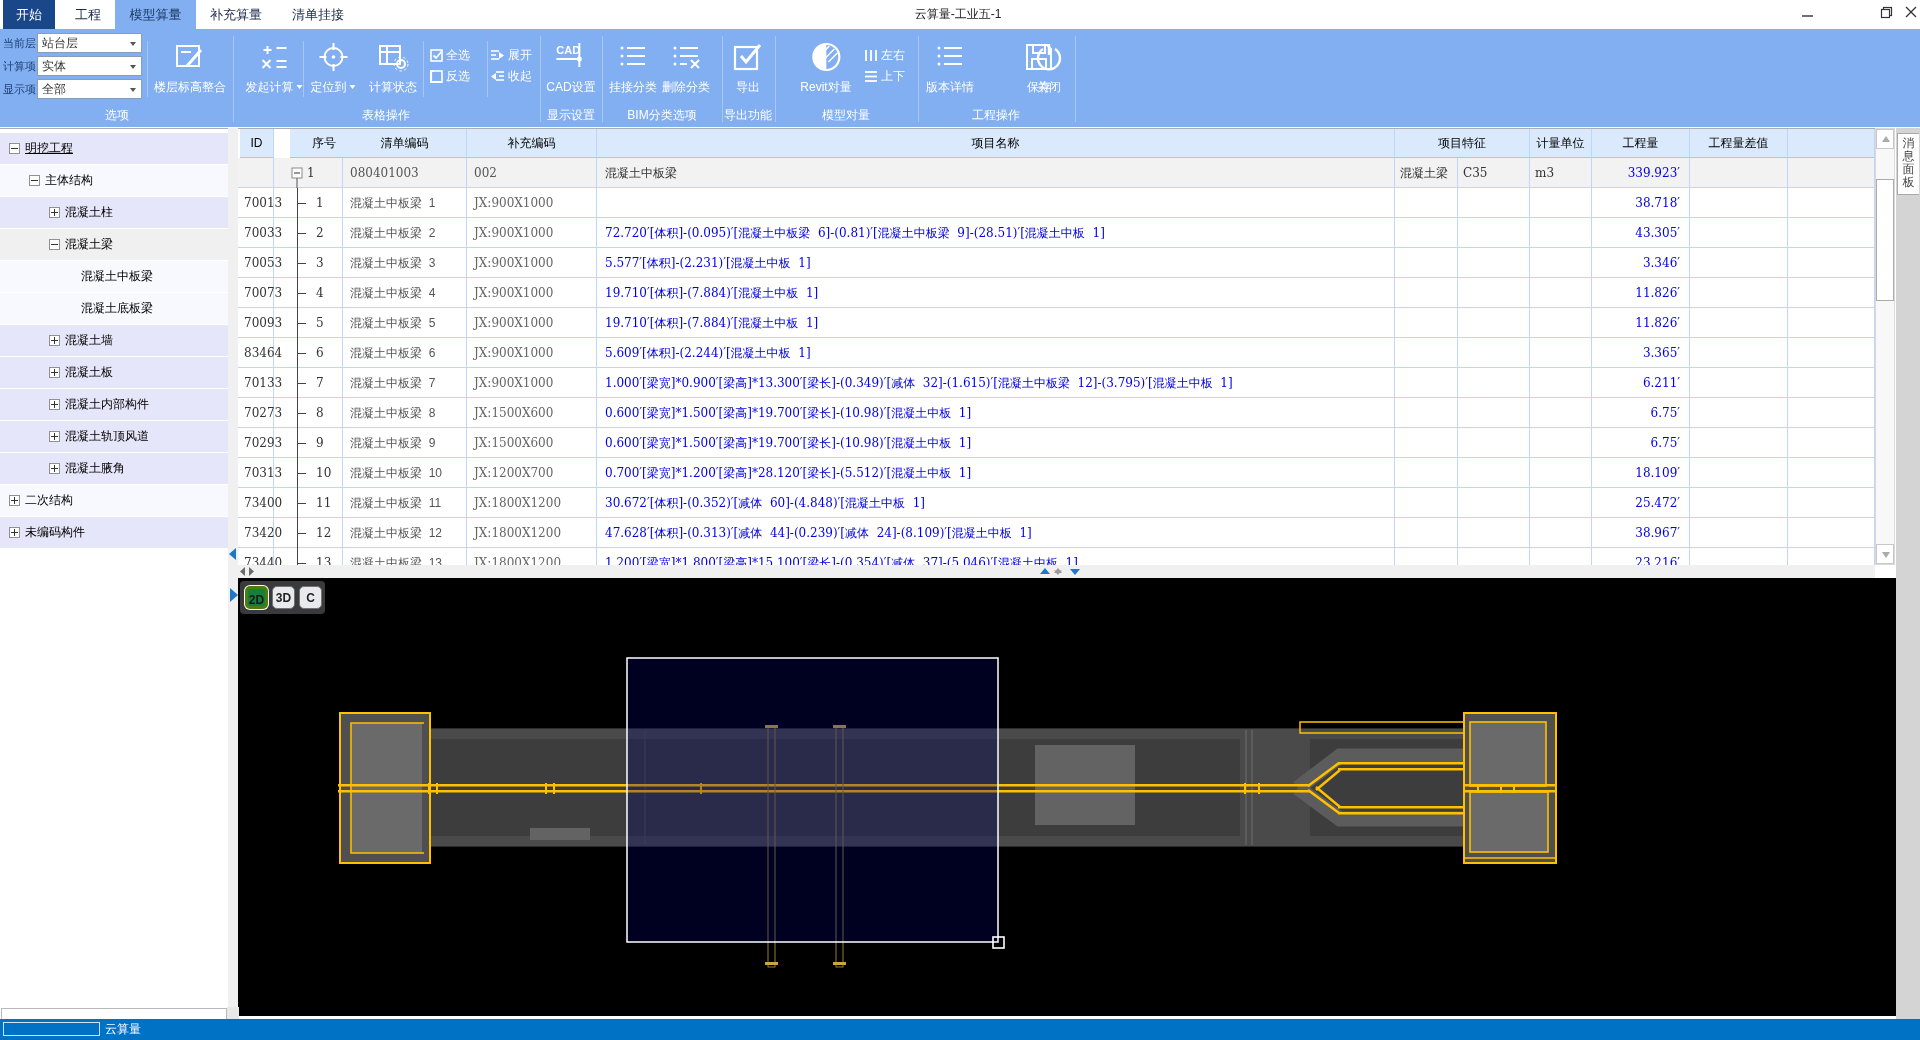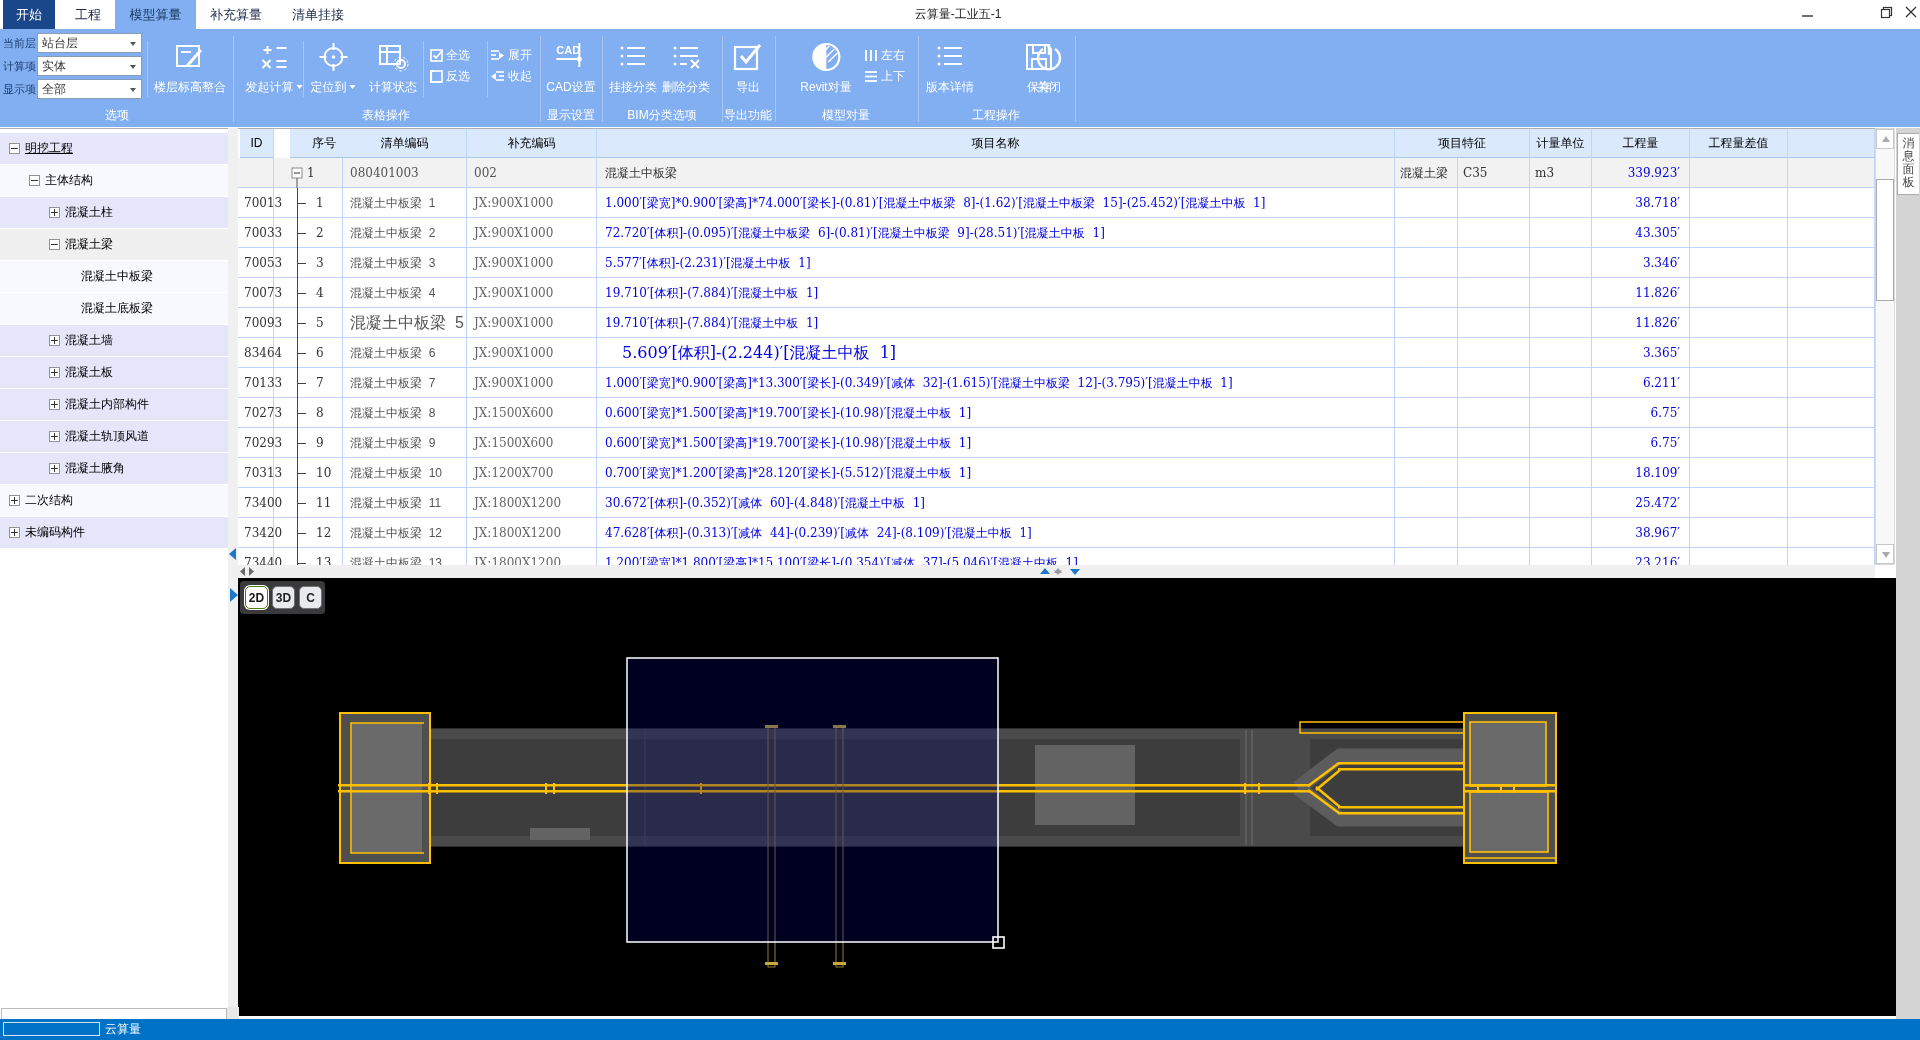--- a/index.html
+++ b/index.html
@@ -64,21 +64,21 @@
   #rightstrip { position:absolute; left:1896px; top:128px; width:24px; height:892px; background:#d4d4d4; }
   #msgtab { position:absolute; left:1px; top:5px; width:22px; height:62px; background:#fff; border:1px solid #ababab; border-right:none; font-size:12px; color:#444; text-align:center; line-height:13px; padding-top:3px; }
 
   
   #splitter { position:absolute; left:238px; top:565px; width:1637px; height:13px; background:#f0f0f0; }
 
   
   #viewport { position:absolute; left:238px; top:578px; width:1658px; height:438px; background:#000; overflow:hidden; }
   #vpbtns { position:absolute; left:2px; top:3px; width:85px; height:33px; background:#3a3a3c; border-radius:4px; }
   .vpb { position:absolute; top:5px; width:23px; height:23px; border-radius:5px; font-size:12px; font-weight:bold; text-align:center; line-height:23px; }
-  .vpb.on { background:#ffffff; color:#1a1a1a; border:1px solid #4d7c0f; box-shadow:0 0 0 1px #fff; }
+  .vpb.on { background:#15803d; color:#1a1a1a; border:3px solid #4d7c0f; box-shadow:0 0 0 1px #fff; }
   .vpb.off { background:#e8eaee; color:#222; border:1px solid #737373; }
 
   
   #statusbar { position:absolute; left:0; top:1019px; width:1920px; height:21px; background:#0072c6; color:#fff; font-size:12px; }
   #sb-progress { position:absolute; left:3px; top:3px; width:97px; height:14px; border:1px solid #cfe3f5; }
   #sb-app { position:absolute; left:105px; top:0; line-height:21px; }
   #corner { position:absolute; left:227px; top:1007px; width:12px; height:12px; background:#e8e8e8; }
 </style>
 </head>
 <body>
@@ -418,21 +418,20 @@
         <div class="cell" style="left:1292px;width:62px;"></div>
         <div class="cell" style="left:1354px;width:98px;"></div>
         <div class="cell" style="left:1452px;width:98px;"></div>
         <div class="cell" style="left:1550px;width:87px;"></div>
         <div style="position:absolute;left:59px;top:0;width:1px;height:30px;background:#444;"></div>
         <div style="position:absolute;left:59px;top:15px;width:9px;height:1px;background:#444;"></div>
         <span class="txt serif" style="left: 6px; color: rgb(51, 51, 51); font-size: 12px;">70013</span>
         <span class="txt serif" style="left: 78px; color: rgb(51, 51, 51); font-size: 12px;">1</span>
         <span class="txt" style="left: 112px; color: rgb(85, 85, 85); font-size: 12px;">混凝土中板梁  1</span>
         <span class="txt serif" style="left: 236px; color: rgb(102, 102, 102); font-size: 12px;">JX:900X1000</span>
-        <span class="txt serif blue" style="left:367px;font-size:12px;">1.000′[梁宽]*0.900′[梁高]*74.000′[梁长]-(0.81)′[混凝土中板梁  8]-(1.62)′[混凝土中板梁  15]-(25.452)′[混凝土中板  1]</span>
         <span class="txt serif blue" style="left: 1354px; width: 88px; text-align: right; font-size: 12px;">38.718′</span>
       </div>
       <div class="grow bb" style="top:89px;">
         <div class="cell" style="left:2px;width:34px;"></div>
         <div class="cell" style="left:36px;width:69px;"></div>
         <div class="cell" style="left:105px;width:124px;"></div>
         <div class="cell" style="left:229px;width:130px;"></div>
         <div class="cell" style="left:359px;width:798px;"></div>
         <div class="cell" style="left:1157px;width:63px;"></div>
         <div class="cell" style="left:1220px;width:72px;"></div>
@@ -500,21 +499,21 @@
         <div class="cell" style="left:1157px;width:63px;"></div>
         <div class="cell" style="left:1220px;width:72px;"></div>
         <div class="cell" style="left:1292px;width:62px;"></div>
         <div class="cell" style="left:1354px;width:98px;"></div>
         <div class="cell" style="left:1452px;width:98px;"></div>
         <div class="cell" style="left:1550px;width:87px;"></div>
         <div style="position:absolute;left:59px;top:0;width:1px;height:30px;background:#444;"></div>
         <div style="position:absolute;left:59px;top:15px;width:9px;height:1px;background:#444;"></div>
         <span class="txt serif" style="left: 6px; color: rgb(51, 51, 51); font-size: 12px;">70093</span>
         <span class="txt serif" style="left: 78px; color: rgb(51, 51, 51); font-size: 12px;">5</span>
-        <span class="txt" style="left: 112px; color: rgb(85, 85, 85); font-size: 16px;">混凝土中板梁  5</span>
+        <span class="txt" style="left: 112px; color: rgb(85, 85, 85); font-size: 12px;">混凝土中板梁  5</span>
         <span class="txt serif" style="left: 236px; color: rgb(102, 102, 102); font-size: 12px;">JX:900X1000</span>
         <span class="txt serif blue" style="left:367px;font-size:12px;">19.710′[体积]-(7.884)′[混凝土中板  1]</span>
         <span class="txt serif blue" style="left: 1354px; width: 88px; text-align: right; font-size: 12px;">11.826′</span>
       </div>
       <div class="grow bb" style="top:209px;">
         <div class="cell" style="left:2px;width:34px;"></div>
         <div class="cell" style="left:36px;width:69px;"></div>
         <div class="cell" style="left:105px;width:124px;"></div>
         <div class="cell" style="left:229px;width:130px;"></div>
         <div class="cell" style="left:359px;width:798px;"></div>
@@ -523,21 +522,21 @@
         <div class="cell" style="left:1292px;width:62px;"></div>
         <div class="cell" style="left:1354px;width:98px;"></div>
         <div class="cell" style="left:1452px;width:98px;"></div>
         <div class="cell" style="left:1550px;width:87px;"></div>
         <div style="position:absolute;left:59px;top:0;width:1px;height:30px;background:#444;"></div>
         <div style="position:absolute;left:59px;top:15px;width:9px;height:1px;background:#444;"></div>
         <span class="txt serif" style="left: 6px; color: rgb(51, 51, 51); font-size: 12px;">83464</span>
         <span class="txt serif" style="left: 78px; color: rgb(51, 51, 51); font-size: 12px;">6</span>
         <span class="txt" style="left: 112px; color: rgb(85, 85, 85); font-size: 12px;">混凝土中板梁  6</span>
         <span class="txt serif" style="left: 236px; color: rgb(102, 102, 102); font-size: 12px;">JX:900X1000</span>
-        <span class="txt serif blue" style="left:384px;font-size:16px;">5.609′[体积]-(2.244)′[混凝土中板  1]</span>
+        <span class="txt serif blue" style="left:367px;font-size:12px;">5.609′[体积]-(2.244)′[混凝土中板  1]</span>
         <span class="txt serif blue" style="left: 1354px; width: 88px; text-align: right; font-size: 12px;">3.365′</span>
       </div>
       <div class="grow bb" style="top:239px;">
         <div class="cell" style="left:2px;width:34px;"></div>
         <div class="cell" style="left:36px;width:69px;"></div>
         <div class="cell" style="left:105px;width:124px;"></div>
         <div class="cell" style="left:229px;width:130px;"></div>
         <div class="cell" style="left:359px;width:798px;"></div>
         <div class="cell" style="left:1157px;width:63px;"></div>
         <div class="cell" style="left:1220px;width:72px;"></div>

